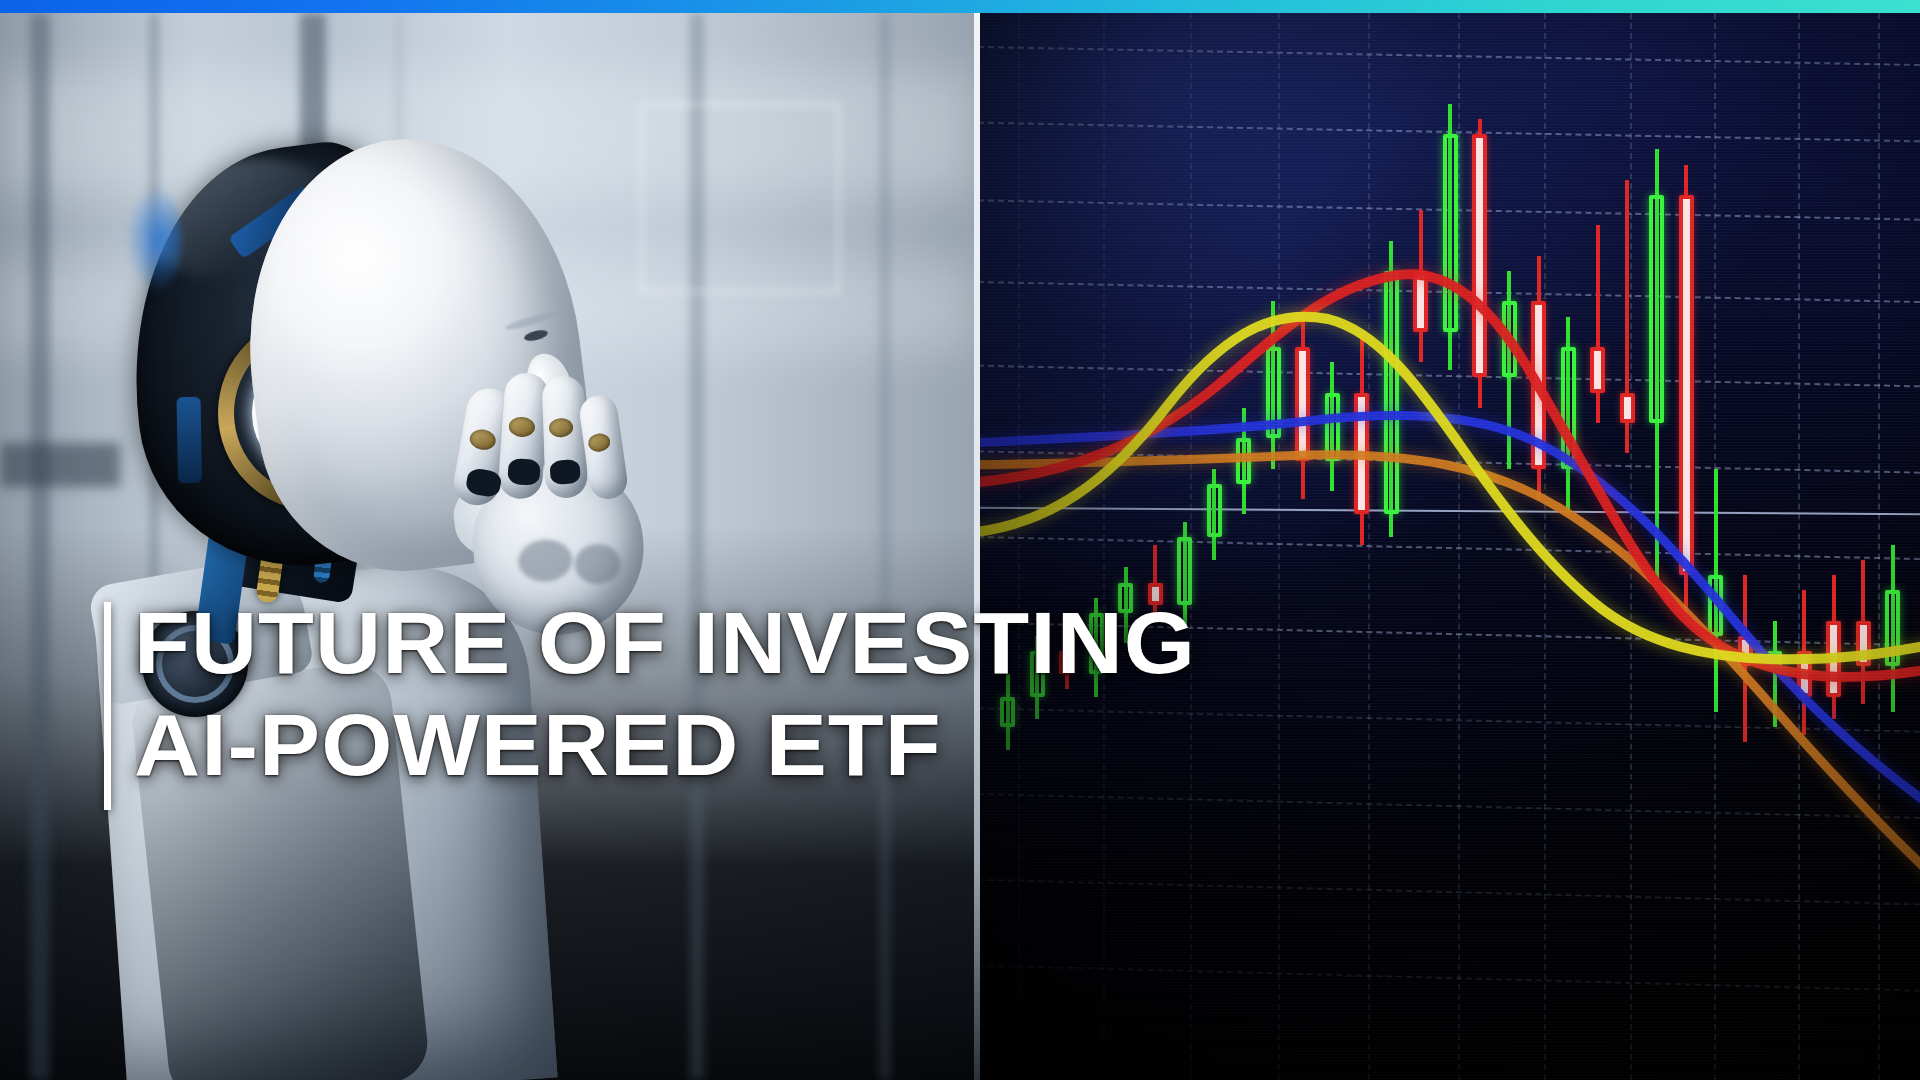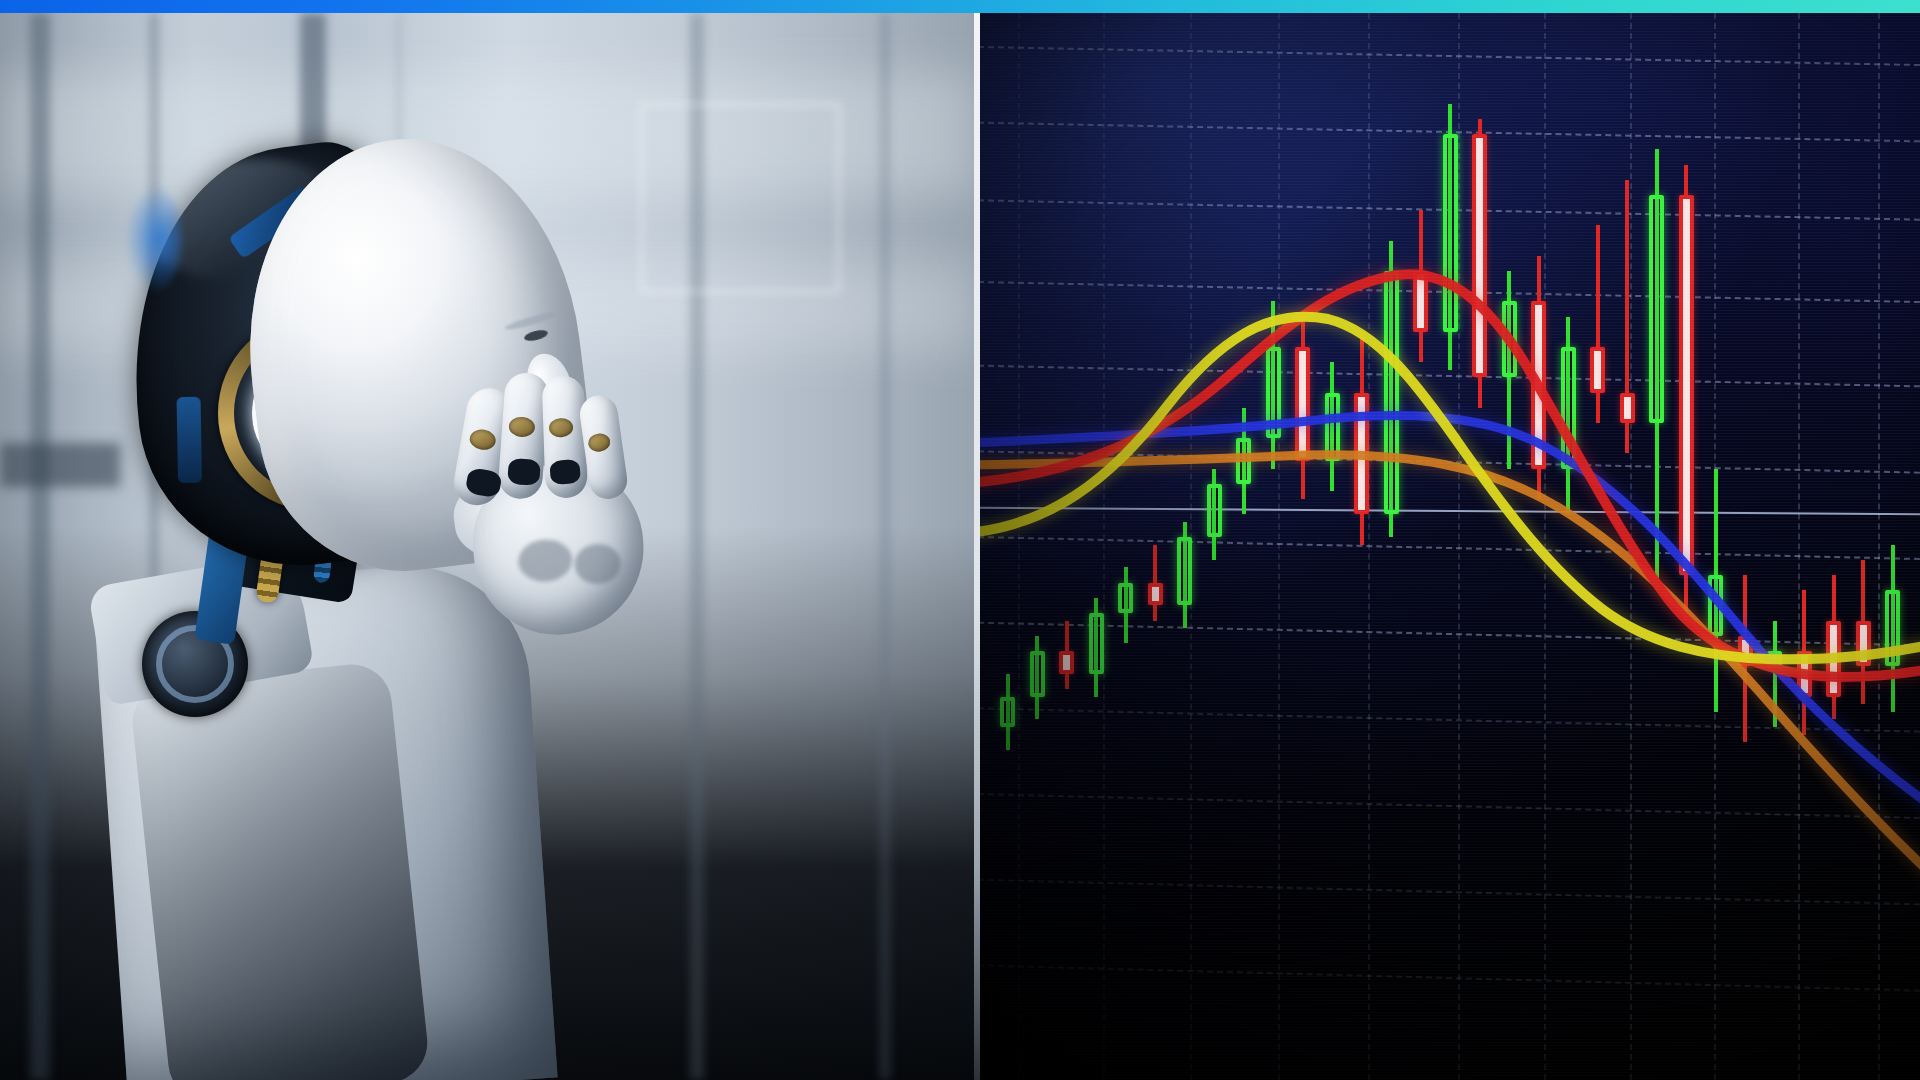--- a/index.html
+++ b/index.html
@@ -446,14 +446,21 @@
           <path d="M -10 520 C 70 512, 130 470, 190 392 C 240 328, 290 294, 350 306 C 400 318, 440 372, 486 438 C 530 500, 572 556, 624 596 C 672 632, 730 644, 790 646 C 860 648, 910 640, 952 632" stroke="#ddd81c" stroke-width="18" fill="none" opacity="0.22" stroke-linecap="round" filter="blur(6px)"></path>
           <path d="M -10 520 C 70 512, 130 470, 190 392 C 240 328, 290 294, 350 306 C 400 318, 440 372, 486 438 C 530 500, 572 556, 624 596 C 672 632, 730 644, 790 646 C 860 648, 910 640, 952 632" stroke="#ddd81c" stroke-width="10" fill="none" opacity="0.95" stroke-linecap="round" stroke-linejoin="round"></path>
         </svg>
       <div class="scan"></div>
       <div class="vignette"></div>
     </div>
   </div>
 
   <div class="divider"></div>
 
+  <div class="title-block">
+    <div class="title-rule"></div>
+    <div class="title-lines">
+      <div class="title-line">FUTURE OF INVESTING</div>
+      <div class="title-line">AI-POWERED ETF</div>
+    </div>
+  </div>
 
 </div>
 
 </body></html>

